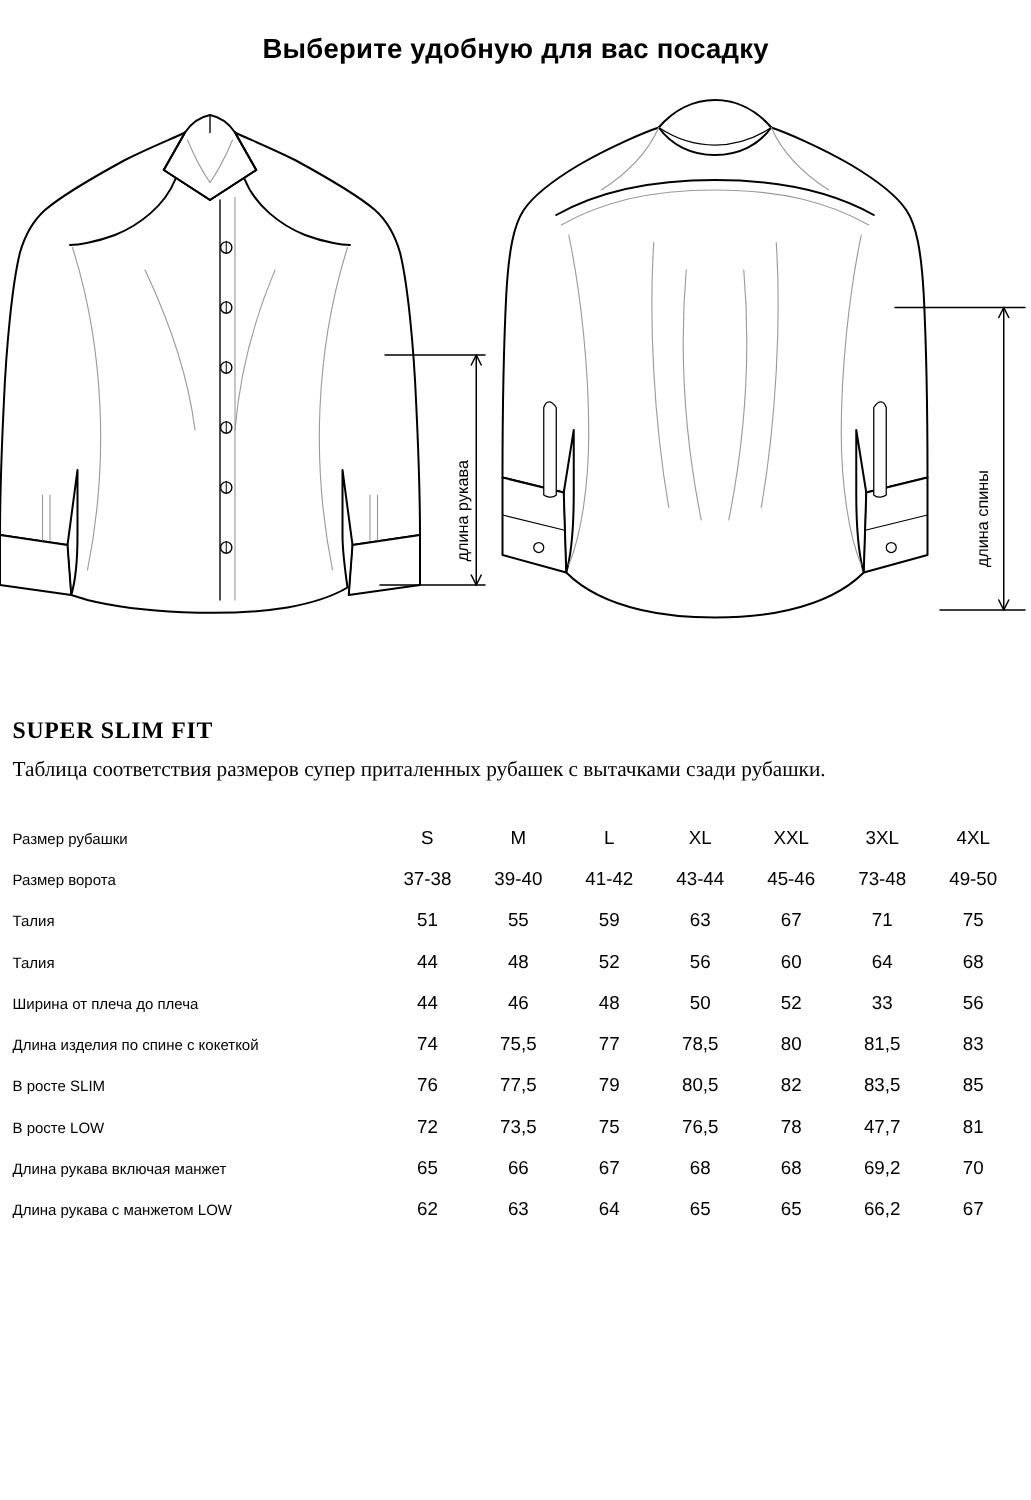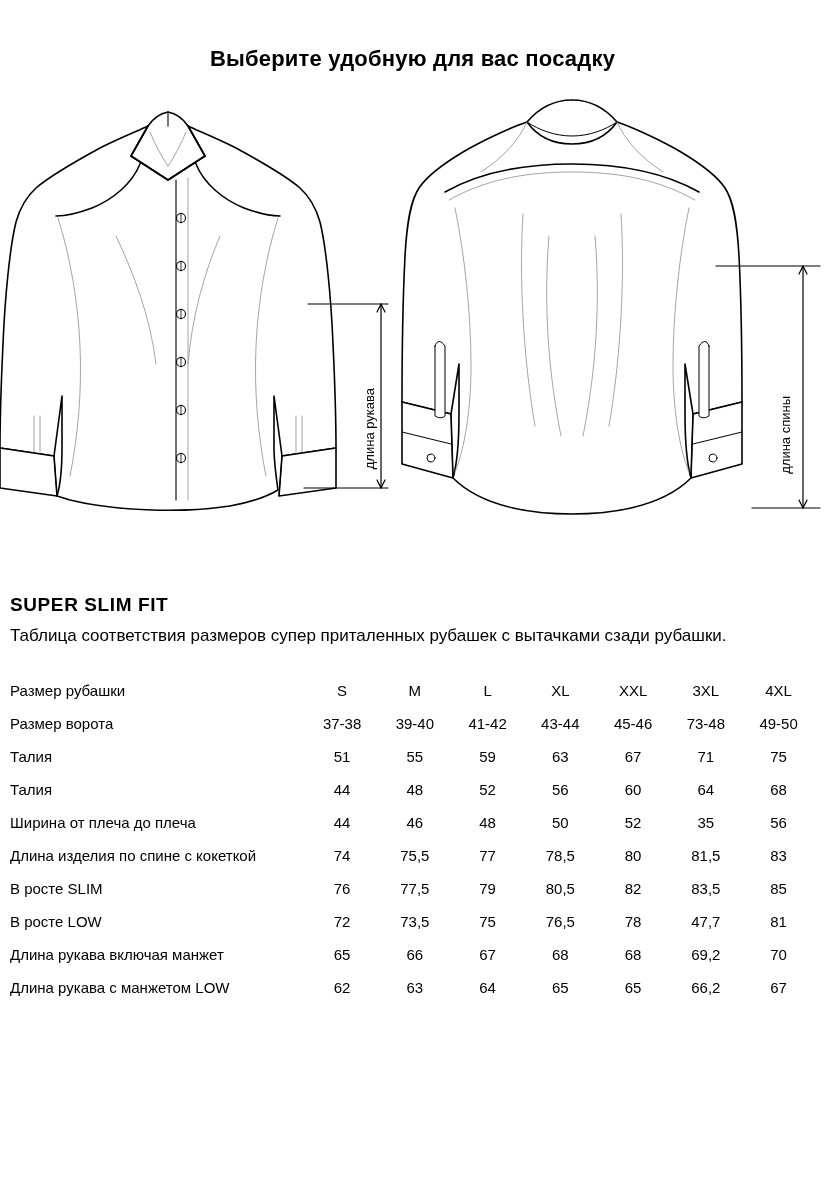--- a/index.html
+++ b/index.html
@@ -19,21 +19,21 @@
     width: 825px;
     height: 1200px;
     position: relative;
   }
   
   .title {
     text-align: center;
     font-size: 22px;
     font-weight: bold;
     letter-spacing: 0.2px;
-    padding-top: 48px;
+    padding-top: 28px;
     line-height: 1;
   }
   
   .illustration {
     position: relative;
     width: 825px;
     height: 480px;
     margin-top: 26px;
   }
   .illustration svg {
@@ -52,20 +52,21 @@
     top: 292px;
   }
   #back-length-label {
     left: 778px;
     top: 300px;
   }
   
   .fit-block {
     padding: 0 10px 0 10px;
     margin-top: 18px;
+    font-family: Liberation Serif, serif;
   }
   .fit-title {
     font-size: 19px;
     font-weight: bold;
     letter-spacing: 0.6px;
     margin: 0 0 8px 0;
   }
   .fit-desc {
     font-size: 17px;
     line-height: 1.42;
@@ -84,21 +85,21 @@
     padding: 0;
     border: none;
     font-weight: normal;
     height: 33px;
     vertical-align: middle;
   }
   .size-table th.rowhead, .size-table td.rowhead {
     text-align: left;
     width: 296px;
     white-space: nowrap;
-    font-size: 15px;
+    font-size: 12px;
   }
   .size-table th.col, .size-table td.col {
     text-align: center;
     width: 73px;
     font-size: 15px;
   }
   .size-table tr.head th.col {
     font-size: 15px;
   }
 </style>
@@ -309,21 +310,21 @@
         <td class="col">64</td>
         <td class="col">68</td>
       </tr>
       <tr>
         <td class="rowhead">Ширина от плеча до плеча</td>
         <td class="col">44</td>
         <td class="col">46</td>
         <td class="col">48</td>
         <td class="col">50</td>
         <td class="col">52</td>
-        <td class="col">35</td>
+        <td class="col">33</td>
         <td class="col">56</td>
       </tr>
       <tr>
         <td class="rowhead">Длина изделия по спине с кокеткой</td>
         <td class="col">74</td>
         <td class="col">75,5</td>
         <td class="col">77</td>
         <td class="col">78,5</td>
         <td class="col">80</td>
         <td class="col">81,5</td>

